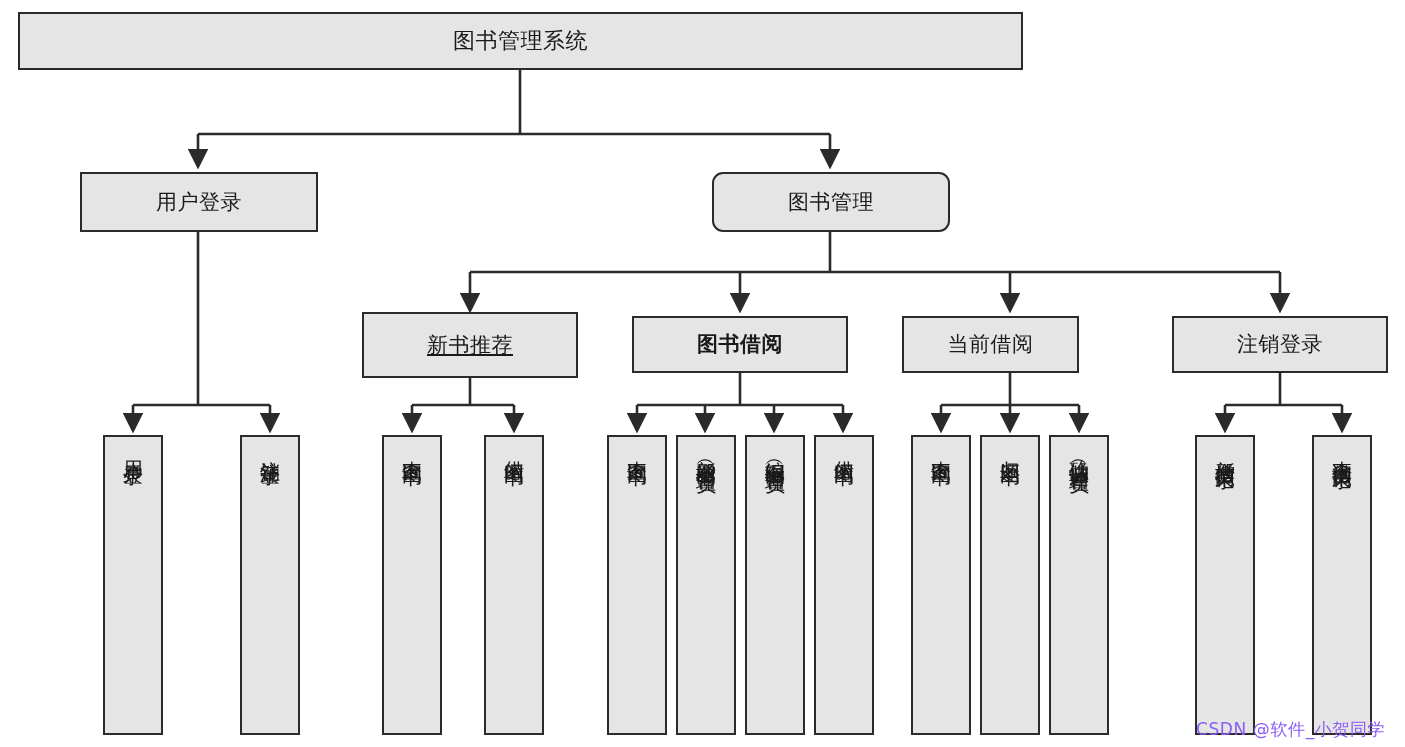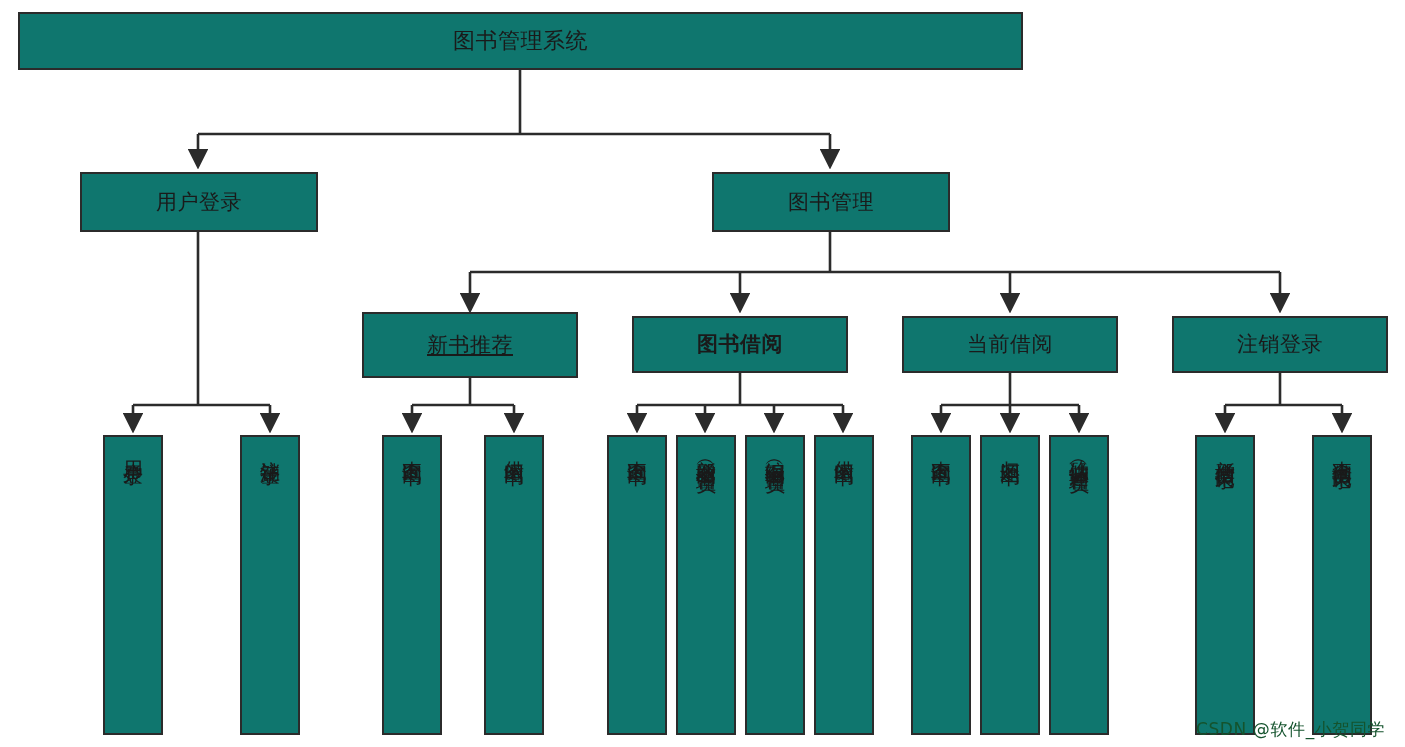--- a/index.html
+++ b/index.html
@@ -23,21 +23,21 @@
     left: 0;
     top: 0;
     width: 1405px;
     height: 747px;
     pointer-events: none;
   }
   .node {
     position: absolute;
     box-sizing: border-box;
     border: 2.5px solid #2b2b2b;
-    background: #0f766e;
+    background: #e5e5e5;
     display: flex;
     align-items: center;
     justify-content: center;
     color: #1a1a1a;
     z-index: 2;
   }
   .node .label {
     display: block;
     text-align: center;
     line-height: 1.18;
@@ -59,21 +59,21 @@
   .node.vert .label {
     writing-mode: vertical-rl;
     text-orientation: upright;
     font-size: 20px;
     line-height: 1.05;
     letter-spacing: 2px;
     white-space: nowrap;
   }
   .watermark {
     position: absolute;
-    color: #14532d;
+    color: #8b5cf6;
     font-size: 17px;
     letter-spacing: 0.6px;
     white-space: nowrap;
     z-index: 5;
     font-family: "DejaVu Sans", "Liberation Sans", sans-serif;
   }
 </style>
 </head>
 <body>
 
@@ -129,31 +129,31 @@
     </g>
   </svg>
 
   <div class="node root horiz" style="left:18px; top:12px; width:1005px; height:58px;">
     <span class="label">图书管理系统</span>
   </div>
 
   <div class="node horiz" style="left:80px; top:172px; width:238px; height:60px;">
     <span class="label">用户登录</span>
   </div>
-  <div class="node horiz" style="left:712px; top:172px; width:238px; height:60px;">
+  <div class="node horiz" style="left:712px; top:172px; width:238px; height:60px;border-radius:11px;">
     <span class="label">图书管理</span>
   </div>
 
   <div class="node horiz" style="left:362px; top:312px; width:216px; height:66px;text-decoration:underline;">
     <span class="label">新书推荐</span>
   </div>
   <div class="node horiz" style="left:632px; top:316px; width:216px; height:57px;font-weight:bold;">
     <span class="label">图书借阅</span>
   </div>
-  <div class="node horiz" style="left:902px; top:316px; width:216px; height:57px;">
+  <div class="node horiz" style="left:902px; top:316px; width:177px; height:57px;">
     <span class="label">当前借阅</span>
   </div>
   <div class="node horiz" style="left:1172px; top:316px; width:216px; height:57px;">
     <span class="label">注销登录</span>
   </div>
 
   <div class="node vert" style="left:103px; top:435px; width:60px; height:300px;">
     <span class="label">用户登录</span>
   </div>
   <div class="node vert" style="left:240px; top:435px; width:60px; height:300px;">

